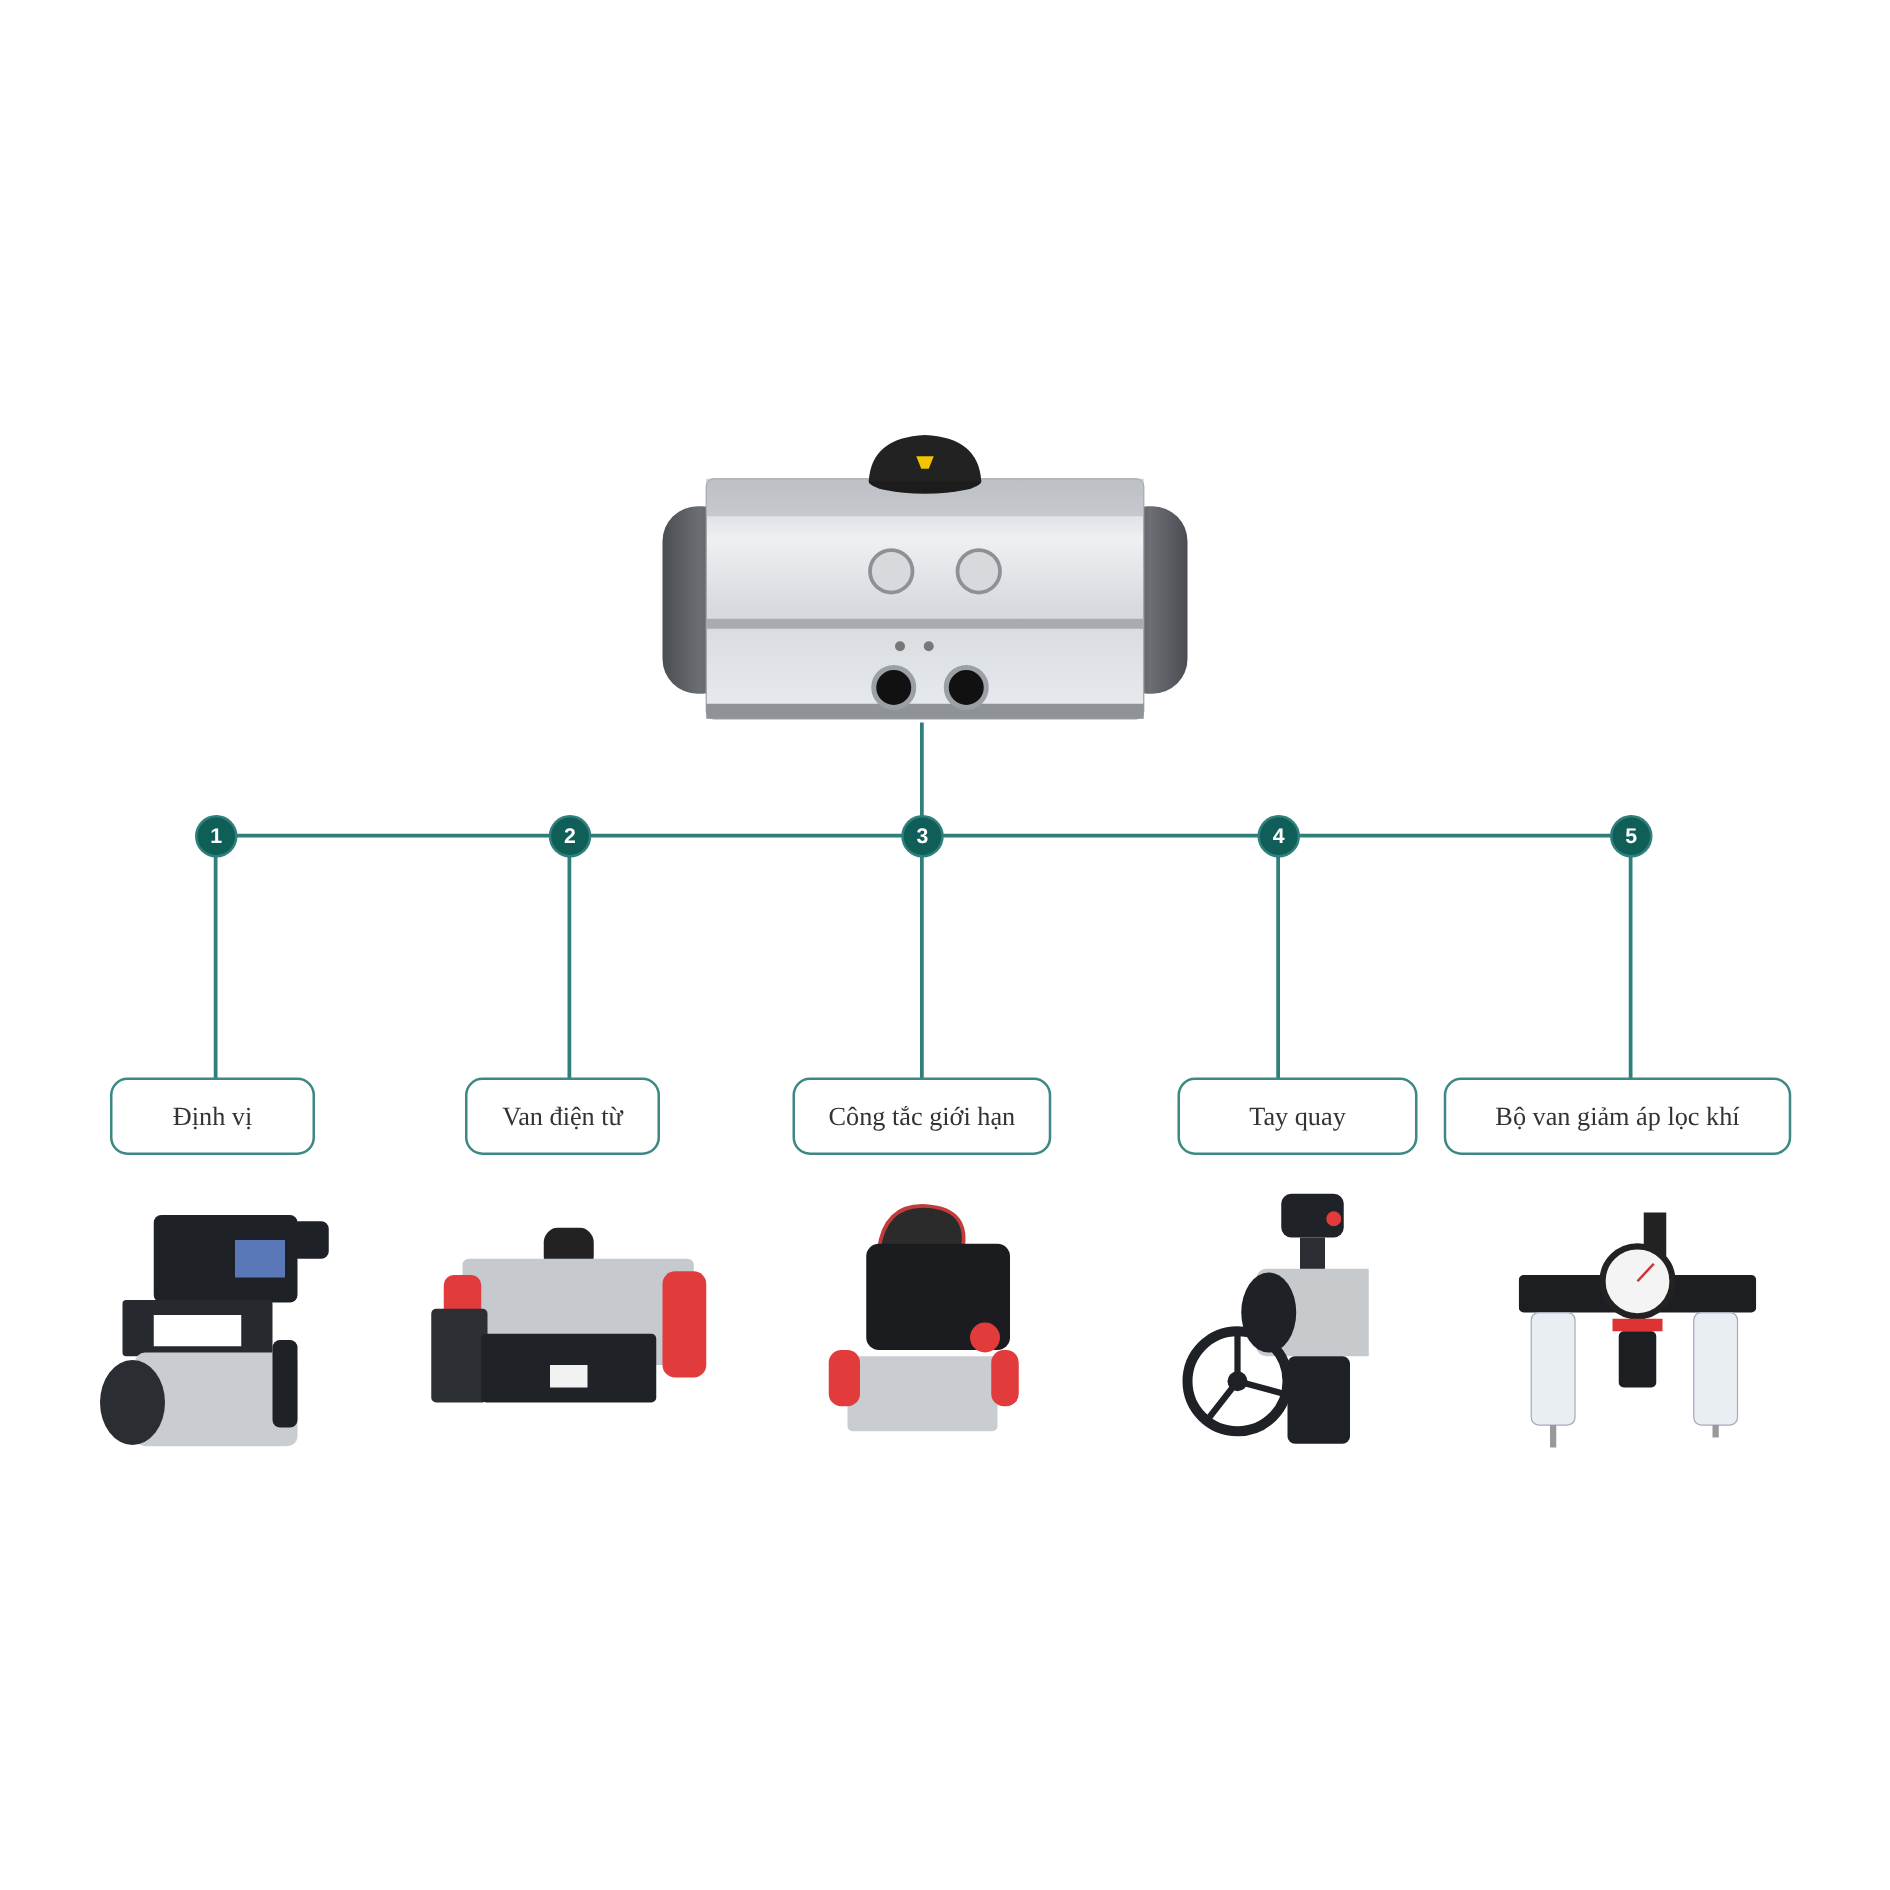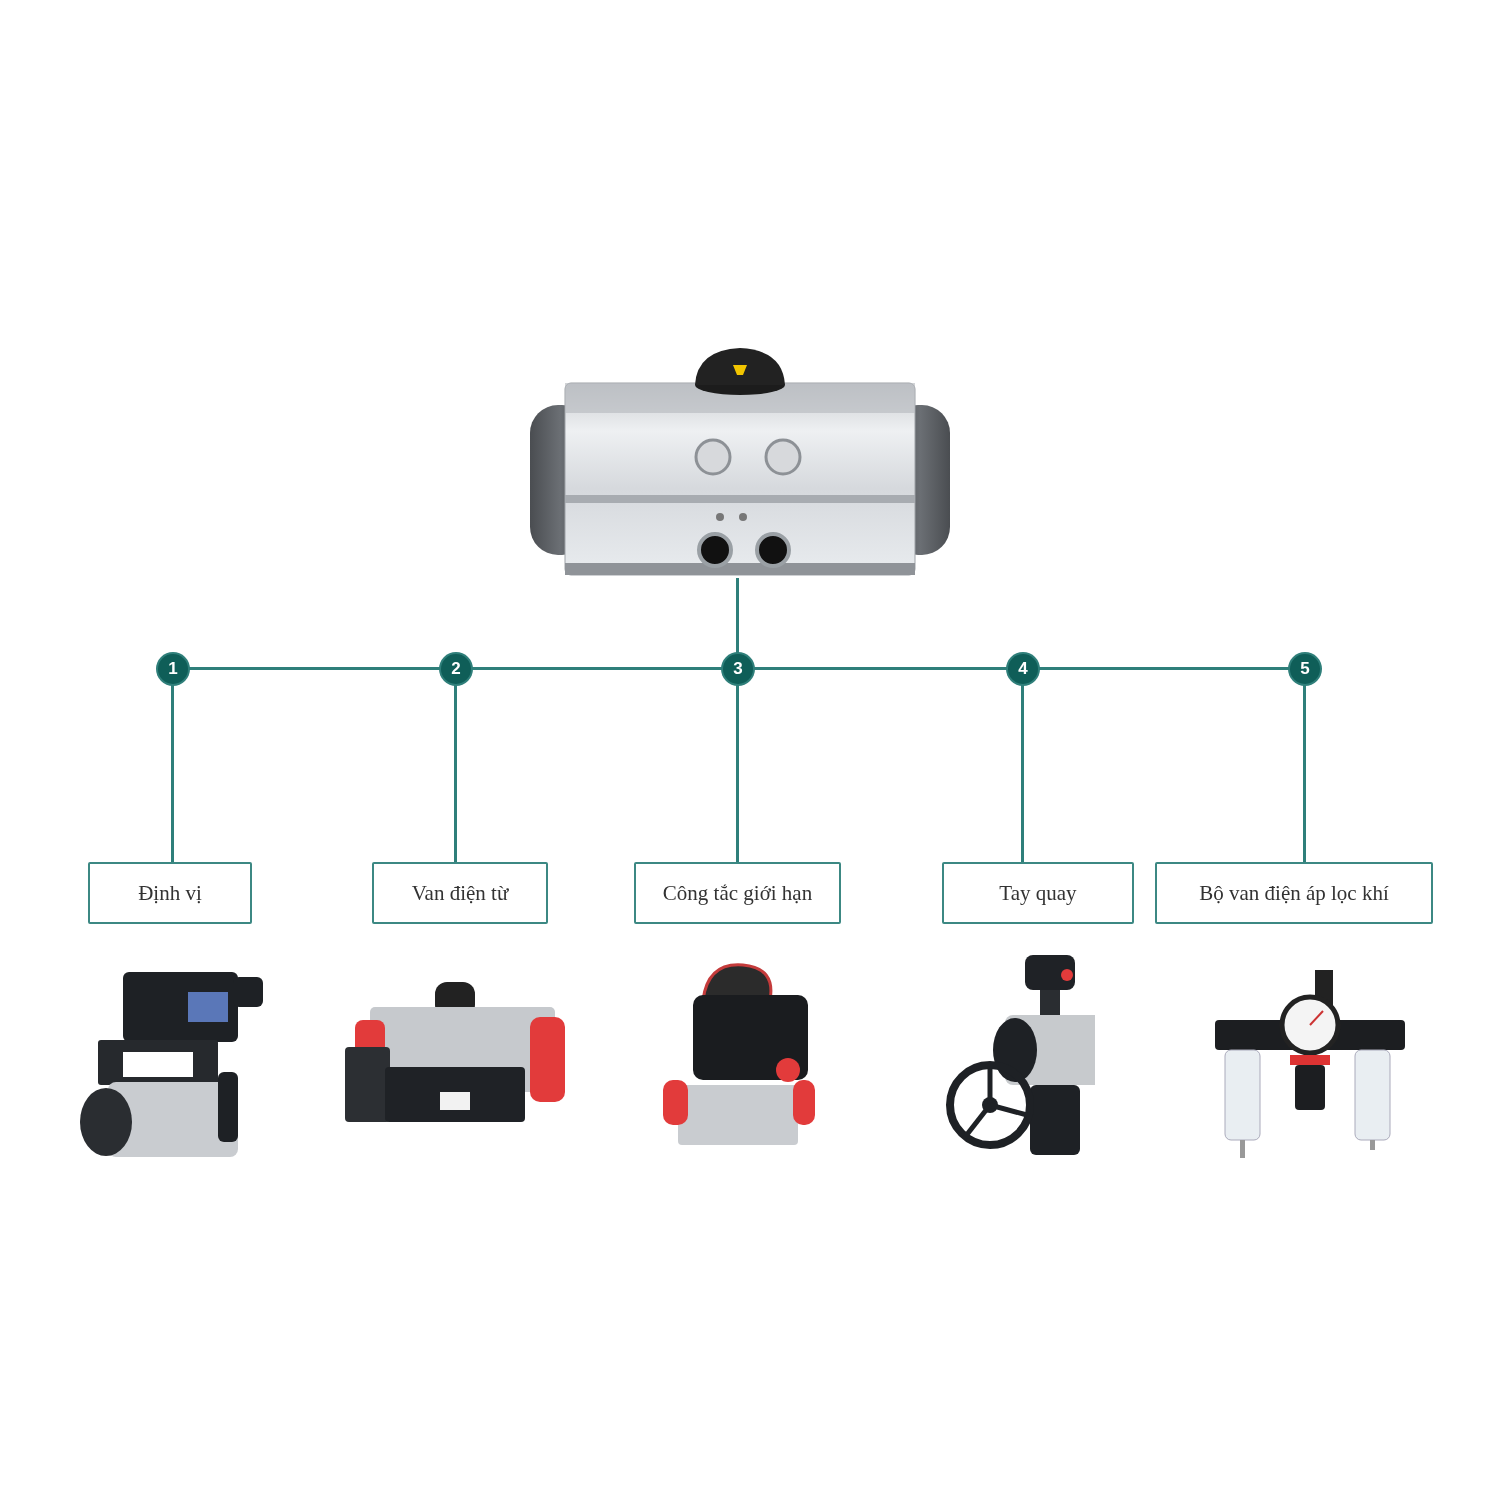--- a/index.html
+++ b/index.html
@@ -1,20 +1,20 @@
 <!DOCTYPE html>
 <html><head>
 <meta charset="utf-8">
 <style>
   html, body { margin: 0; padding: 0; background: #ffffff; }
   body { width: 1512px; height: 1512px; position: relative; overflow: hidden; font-family: "Liberation Serif", "DejaVu Serif", serif; }
   .abs { position: absolute; }
   .line { position: absolute; background: #2f7f7a; }
   .node { position: absolute; width: 30px; height: 30px; border-radius: 50%; background: #0f5e58; color: #fff; font-family: "Liberation Sans", sans-serif; font-weight: bold; font-size: 17px; display: flex; align-items: center; justify-content: center; box-shadow: 0 0 0 2px #2f7f7a; }
-  .label-box { position: absolute; height: 62px; border: 2px solid #3c8883; border-radius: 2px; background: #fff; display: flex; align-items: center; justify-content: center; font-size: 21px; color: #333; box-sizing: border-box; white-space: nowrap; }
+  .label-box { position: absolute; height: 62px; border: 2px solid #3c8883; border-radius: 14px; background: #fff; display: flex; align-items: center; justify-content: center; font-size: 21px; color: #333; box-sizing: border-box; white-space: nowrap; }
   .product { position: absolute; }
 </style>
 </head>
 <body>
 
 <svg class="abs" style="left:525px;top:345px" width="430" height="235" viewBox="0 0 430 235">
   <defs>
     <linearGradient id="alu" x1="0" y1="0" x2="0" y2="1">
       <stop offset="0" stop-color="#c9ccd0"></stop>
       <stop offset="0.25" stop-color="#eef0f2"></stop>
@@ -53,24 +53,24 @@
 <div class="line" style="left:1021px;top:668px;width:3px;height:196px"></div>
 <div class="line" style="left:1303px;top:668px;width:3px;height:196px"></div>
 
 <div class="node" style="left:158px;top:654px">1</div>
 <div class="node" style="left:441px;top:654px">2</div>
 <div class="node" style="left:723px;top:654px">3</div>
 <div class="node" style="left:1008px;top:654px">4</div>
 <div class="node" style="left:1290px;top:654px">5</div>
 
 <div class="label-box" style="left:88px;top:862px;width:164px">Định vị</div>
-<div class="label-box" style="left:372px;top:862px;width:176px">Van điện từ</div>
+<div class="label-box" style="left:372px;top:862px;width:156px">Van điện từ</div>
 <div class="label-box" style="left:634px;top:862px;width:207px">Công tắc giới hạn</div>
 <div class="label-box" style="left:942px;top:862px;width:192px">Tay quay</div>
-<div class="label-box" style="left:1155px;top:862px;width:278px">Bộ van điện áp lọc khí</div>
+<div class="label-box" style="left:1155px;top:862px;width:278px">Bộ van giảm áp lọc khí</div>
 
 <svg class="product" style="left:78px;top:962px" width="190" height="200" viewBox="0 0 190 200">
   <rect x="45" y="10" width="115" height="70" rx="6" fill="#1e2125"></rect>
   <rect x="110" y="30" width="40" height="30" fill="#5a77b8"></rect>
   <rect x="155" y="15" width="30" height="30" rx="6" fill="#1e2125"></rect>
   <rect x="20" y="78" width="120" height="45" rx="3" fill="#26292d"></rect>
   <rect x="45" y="90" width="70" height="25" fill="#ffffff"></rect>
   <rect x="30" y="120" width="130" height="75" rx="8" fill="#c9ccd0"></rect>
   <rect x="140" y="110" width="20" height="70" rx="6" fill="#1e2125"></rect>
   <ellipse cx="28" cy="160" rx="26" ry="34" fill="#2a2d31"></ellipse>

